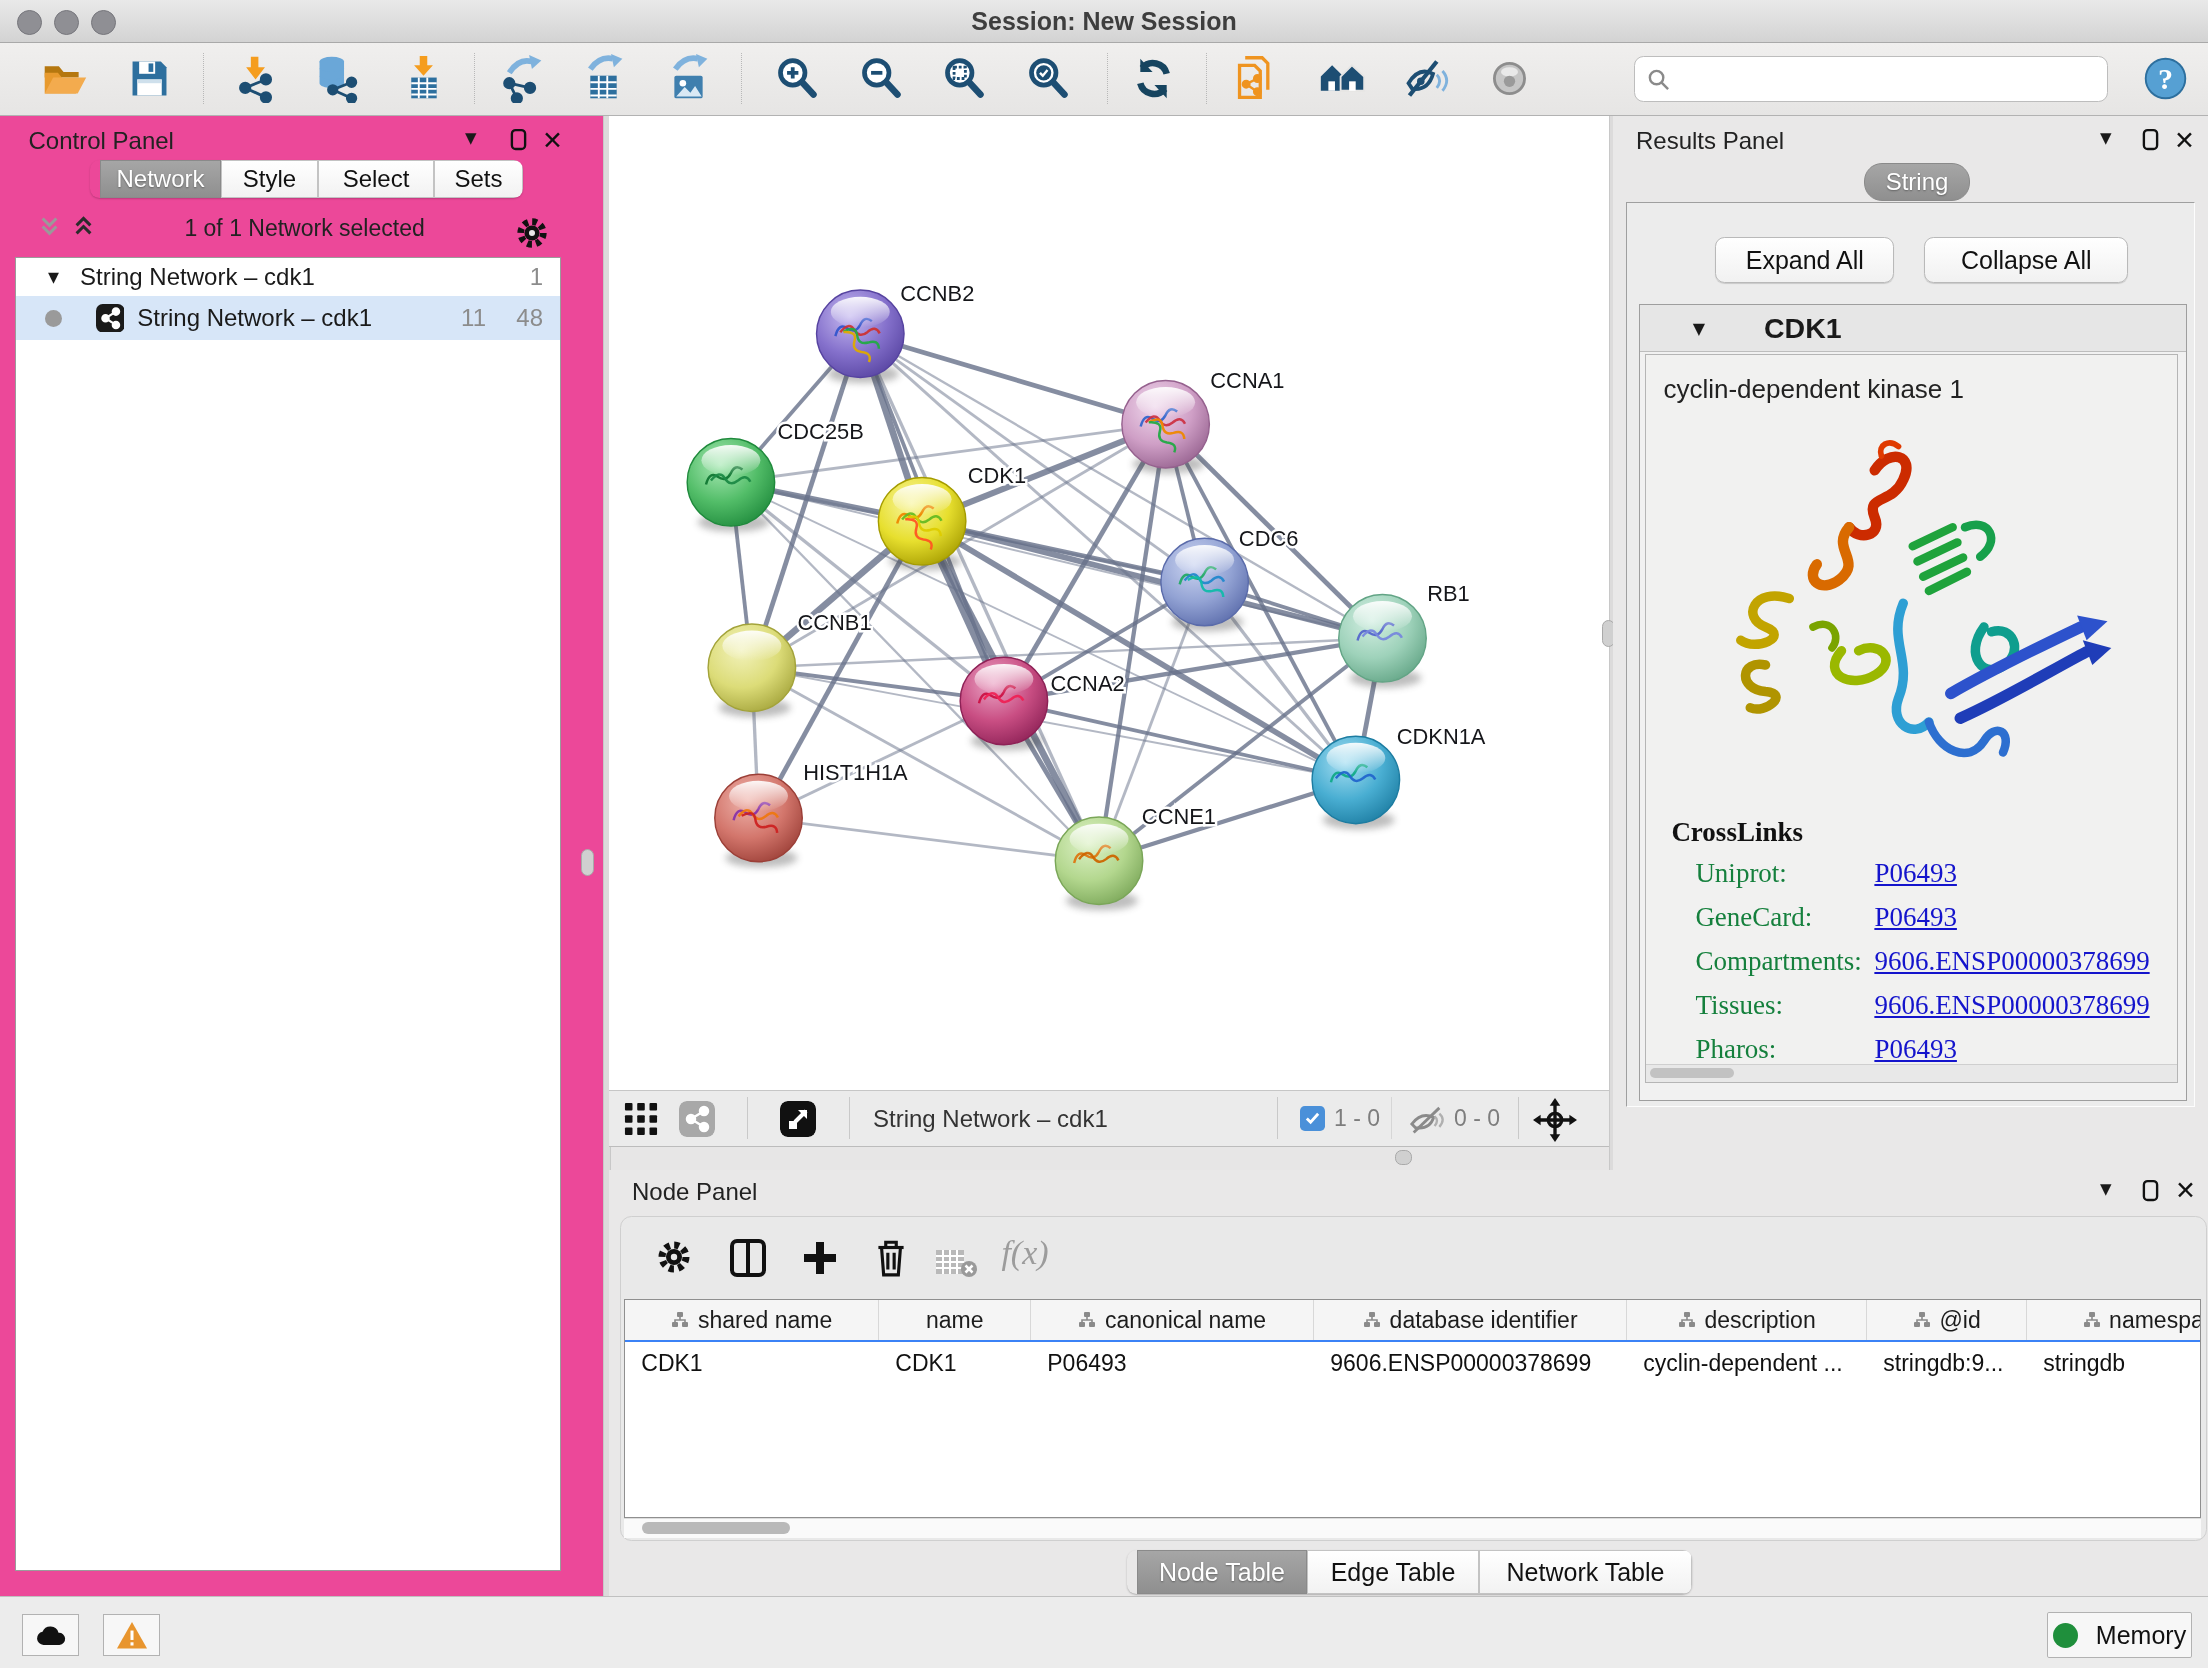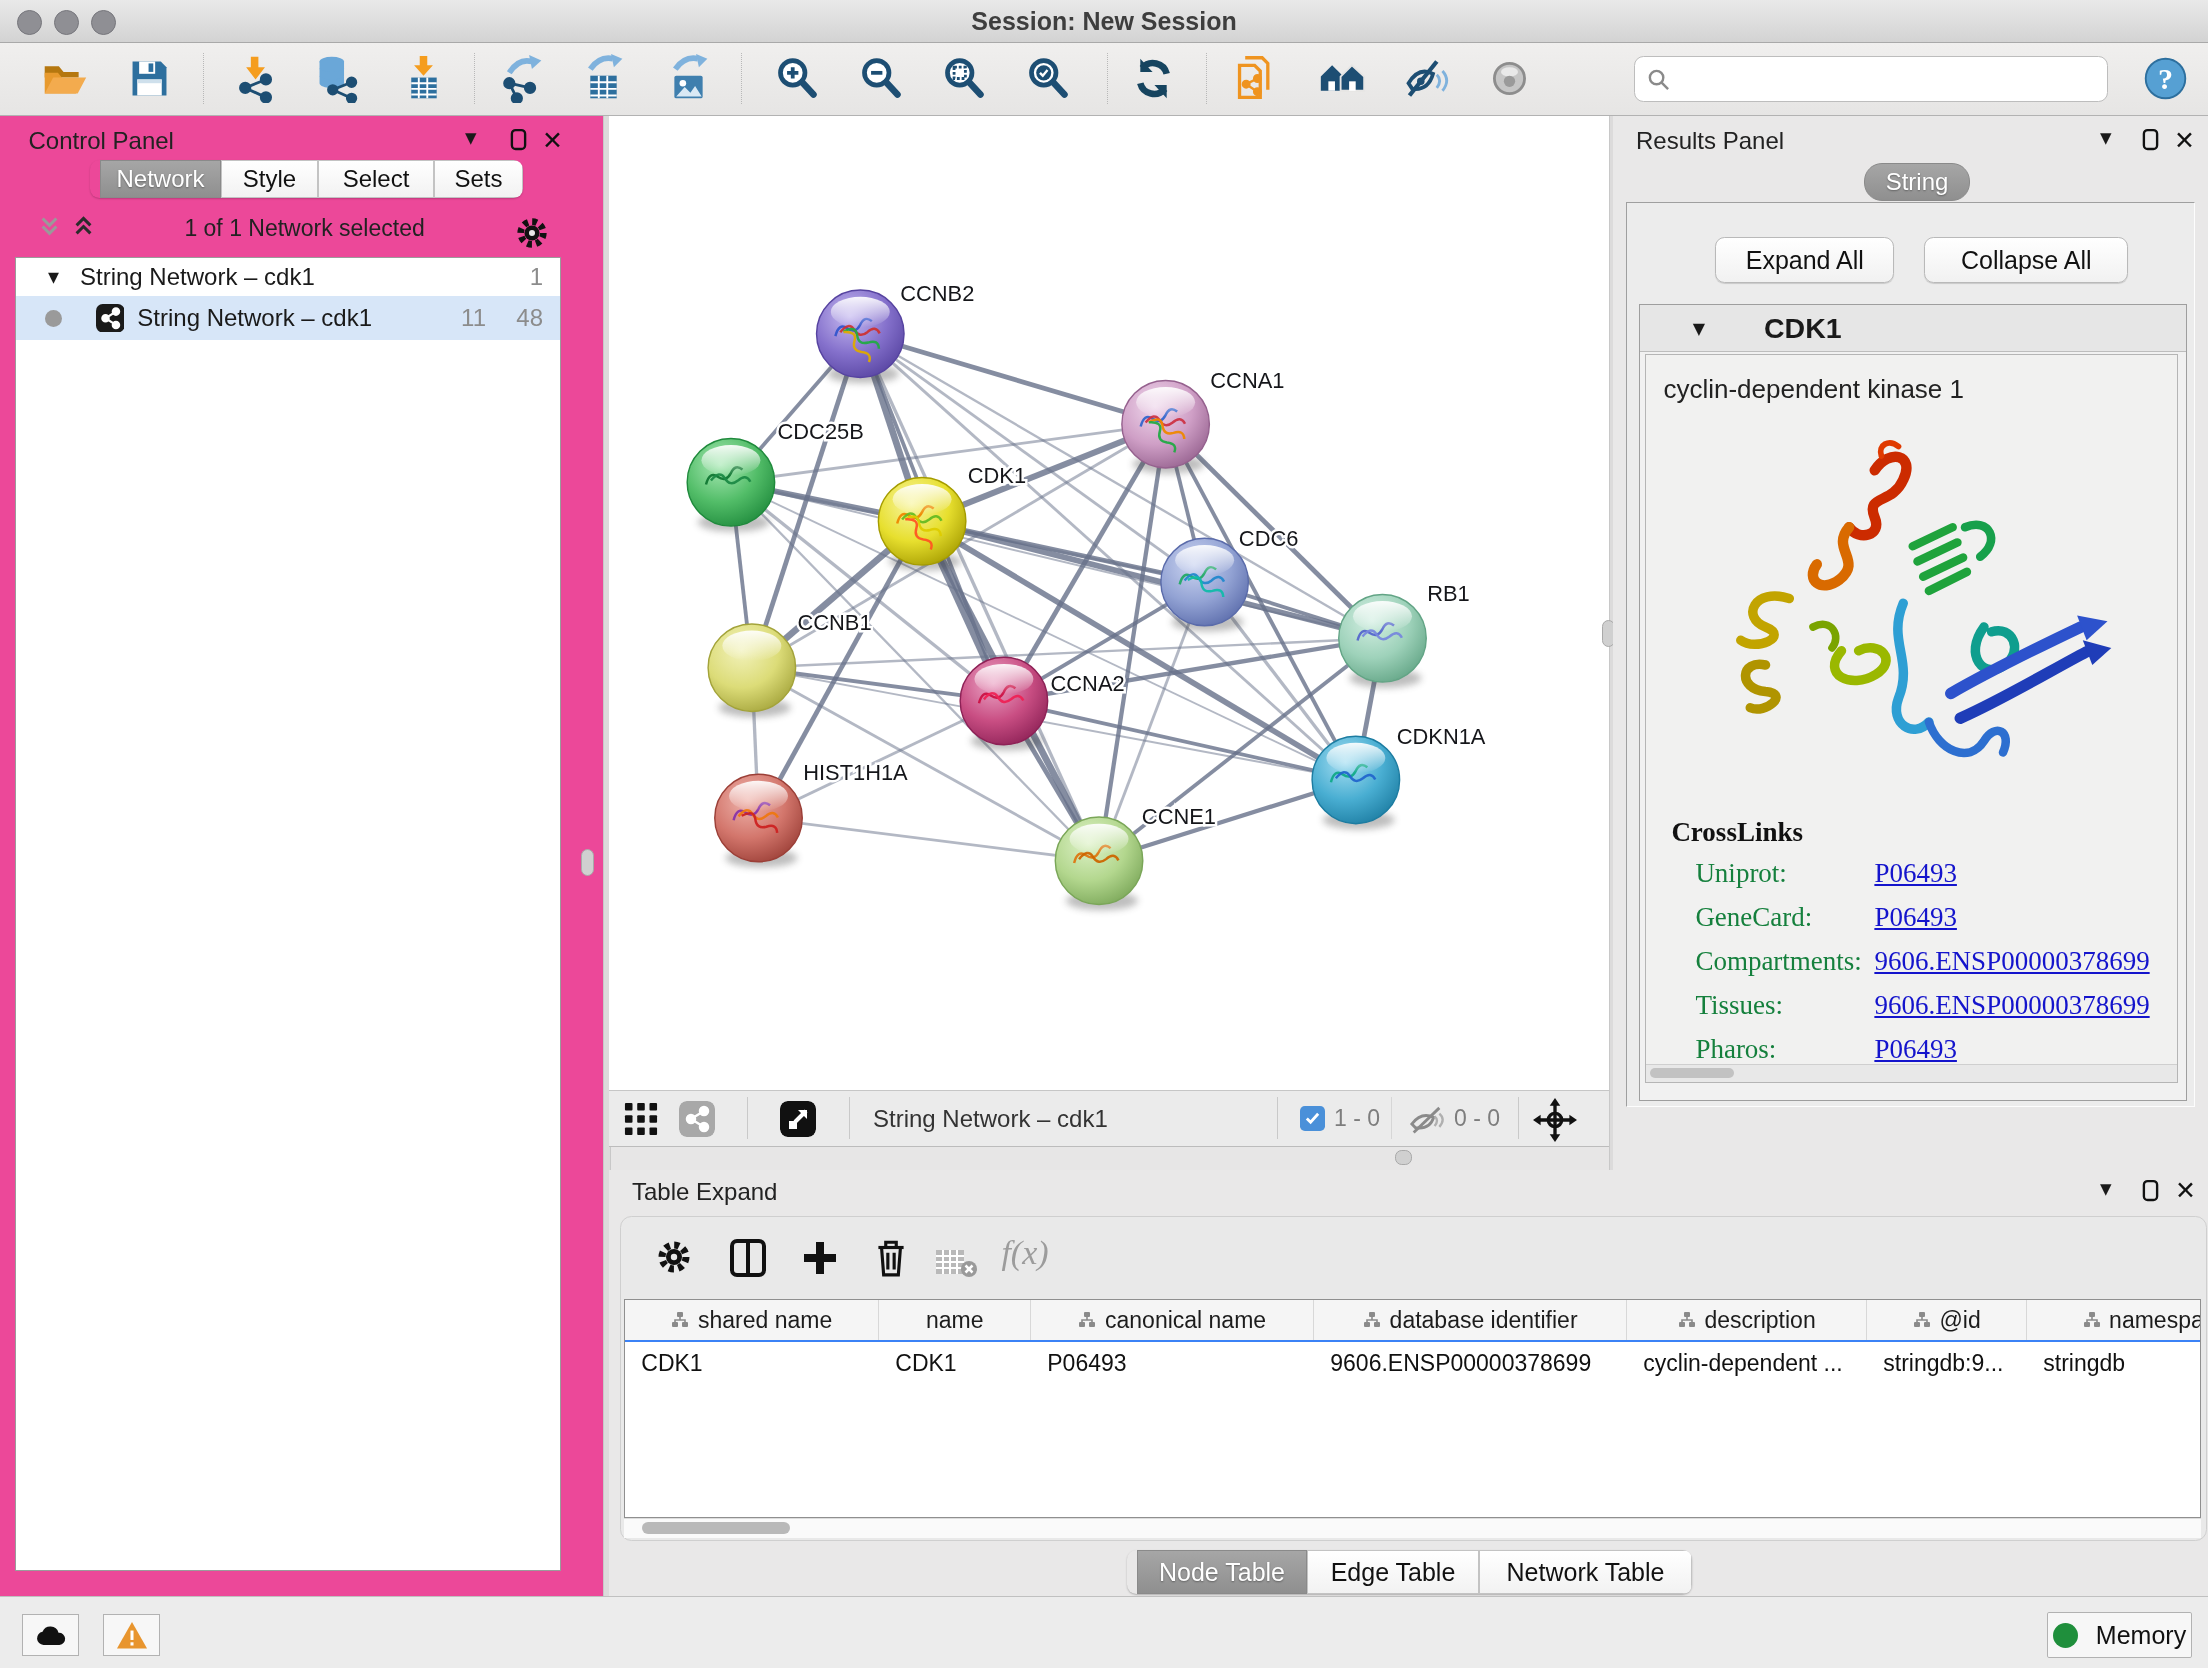--- a/index.html
+++ b/index.html
@@ -676,21 +676,21 @@
           </div>
         <div style="position:absolute;left:0;bottom:0;width:100%;height:17px;background:#e8e8e8;border-top:1px solid #cfcfcf">
           <div style="position:absolute;left:3.8px;top:2.9px;width:84px;height:10.5px;background:#c2c2c2;border-radius:5.7px"></div>
         </div>
       </div>
     </div>
   </div>
 </div>
 
 <div id="table-panel" class="abs">
-  <div class="abs phead" style="left:23px;top:7.6px">Table Expand</div>
+  <div class="abs phead" style="left:23px;top:7.6px">Node Panel</div>
   <span class="abs sym hico" style="left:1491px;top:9.5px">▼</span>
   <svg class="abs" style="left:1533px;top:8.6px" width="17" height="23" viewBox="0 0 18 24">
       <rect x="2" y="2" width="14" height="20" rx="4" fill="none" stroke="#111" stroke-width="2.5"></rect>
     </svg>
   <span class="abs sym xbtn" style="left:1566px;top:5.7px">✕</span>
 
   <div id="tp-card" class="abs">
     <svg class="abs" style="left:34px;top:21px" width="38" height="38" viewBox="0 0 38 38">
         <circle cx="19" cy="19" r="12" fill="none" stroke="#111" stroke-width="7" stroke-dasharray="5 4.4"></circle>
         <circle cx="19" cy="19" r="8" fill="#111"></circle>

